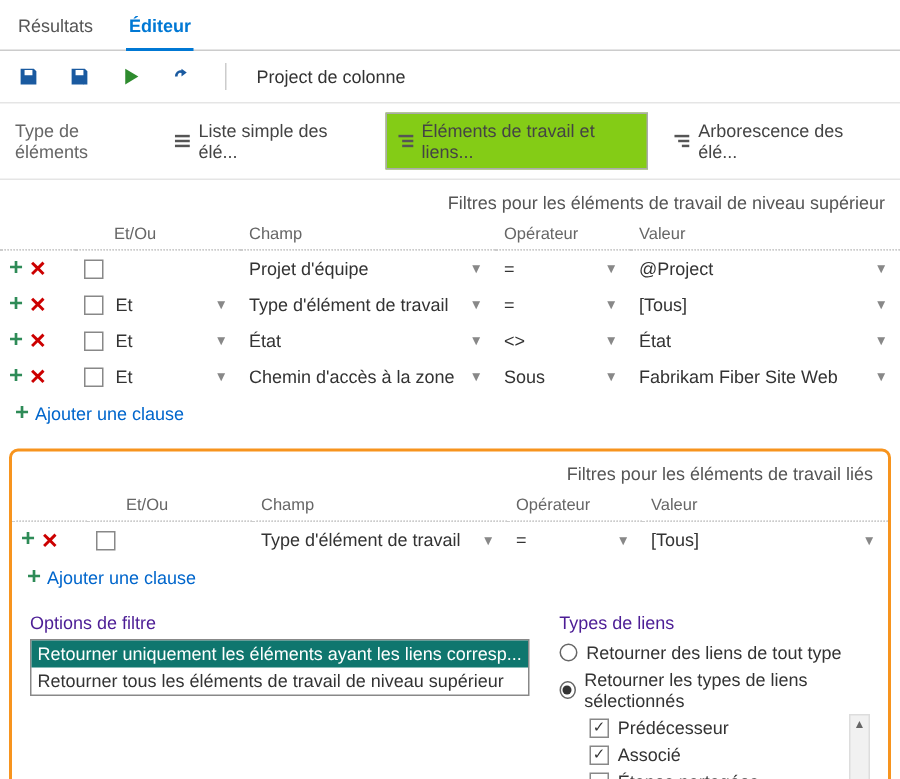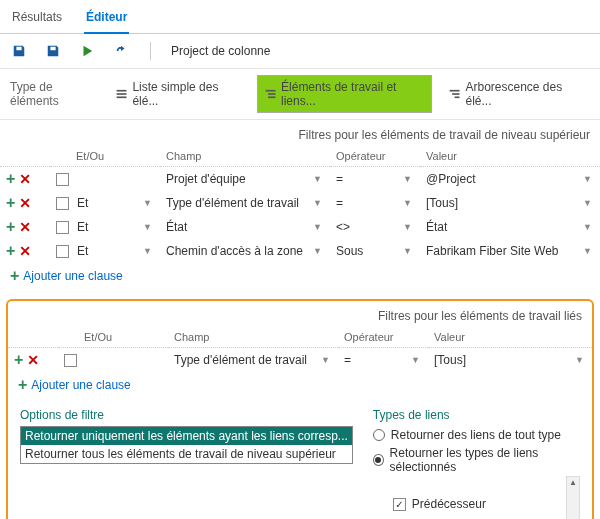--- a/index.html
+++ b/index.html
@@ -23,29 +23,29 @@
 .plus { color: #2e8b57; font-weight: bold; font-size: 16px; cursor: pointer; }
 .xbtn { color: #c00; font-weight: bold; font-size: 14px; cursor: pointer; }
 .chk { width: 13px; height: 13px; border: 1px solid #888; display: inline-block; cursor: pointer; background: #fff; }
 .chk.checked::after { content: "✓"; color: #333; font-size: 10px; display: block; line-height: 11px; text-align: center; }
 .dd { display: flex; justify-content: space-between; align-items: center; cursor: pointer; padding-right: 2px; }
 .dd-caret { font-size: 9px; color: #888; }
 .add-clause { color: #0066cc; cursor: pointer; display: flex; align-items: center; gap: 4px; padding: 4px 10px 10px; }
 .highlight-box { border: 2px solid #f7941e; border-radius: 6px; margin: 4px 6px; padding-bottom: 6px; }
 .lower { display: flex; gap: 20px; padding: 4px 12px; }
 .filter-opts { flex: 1; }
-.filter-opts-title, .link-types-title { color: #0f766e; margin-bottom: 4px; }
+.filter-opts-title, .link-types-title { color: #4c1d95; margin-bottom: 4px; }
 .listbox { border: 1px solid #888; background: #fff; }
 .listbox-item { padding: 2px 4px; color: #333; cursor: pointer; white-space: nowrap; overflow: hidden; text-overflow: ellipsis; }
 .listbox-item.selected { background: #0f766e; color: #fff; }
 .link-types { flex: 1; }
 .radio-row { display: flex; align-items: center; gap: 6px; padding: 2px 0; cursor: pointer; }
 .radio { width: 12px; height: 12px; border: 1px solid #666; border-radius: 50%; display: inline-flex; align-items: center; justify-content: center; }
 .radio.checked::after { content: ""; width: 6px; height: 6px; background: #333; border-radius: 50%; display: block; }
-.chk-row { display: flex; align-items: center; gap: 6px; padding: 2px 0 2px 20px; cursor: pointer; margin-top: 19px; }
+.chk-row { display: flex; align-items: center; gap: 6px; padding: 2px 0 2px 20px; cursor: pointer; }
 .scroll-col { display: flex; }
 .scroll-track { width: 14px; background: #f1f1f1; border: 1px solid #ddd; display: flex; flex-direction: column; justify-content: space-between; margin-left: 6px; }
 .scroll-arrow { font-size: 8px; color: #666; text-align: center; padding: 1px 0; cursor: pointer; }
 .small-icon { width: 14px; height: 14px; display: inline-block; }
 th.andor-col { padding-left: 26px; }
 </style>
 </head>
 <body>
 
 <div class="tabs">

